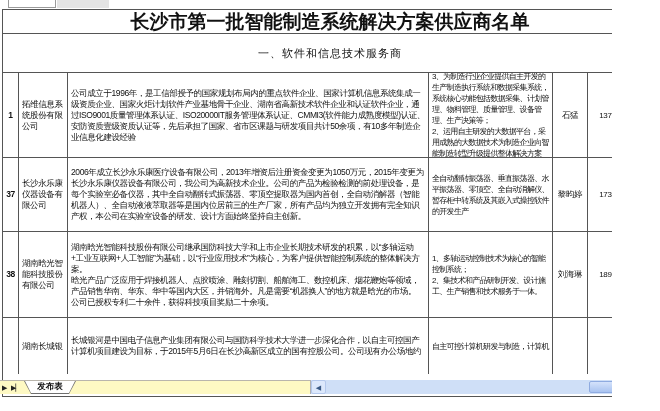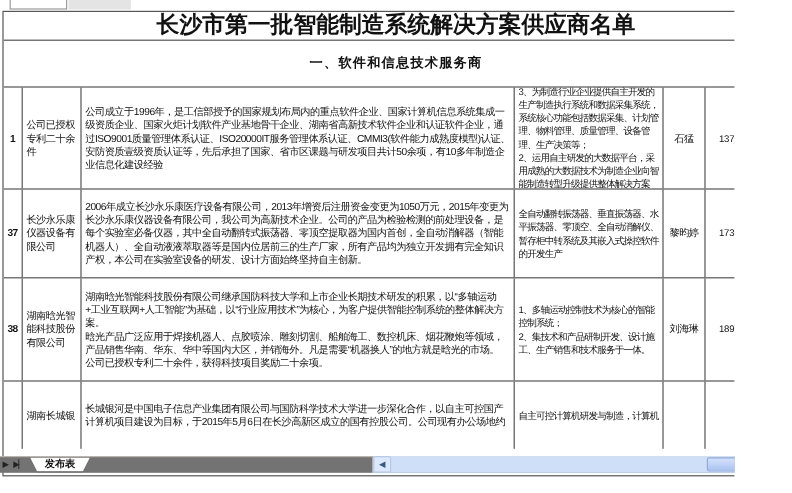--- a/index.html
+++ b/index.html
@@ -21,27 +21,27 @@
   .c-name{width:49px;}
   .c-prof{width:361px;}
   .c-core{width:124px;font-size:8px;letter-spacing:-0.7px;}
   .c-contact{width:35px;justify-content:center;text-align:center;padding:1px 1px;}
   .c-phone{width:69px;justify-content:center;text-align:center;font-size:8px;letter-spacing:-0.2px;}
   .row-title{height:24px;}
   .row-title .td{width:654px;justify-content:center;font-size:19px;font-weight:bold;letter-spacing:0;border-right:none;}
   .row-header{height:50px;}
   .row-header .td{justify-content:center;text-align:center;font-weight:bold;font-size:10.5px;letter-spacing:0;line-height:13px;}
   .row-section{height:39px;}
-  .row-section .td{width:654px;justify-content:center;font-weight:bold;font-size:11px;letter-spacing:1px;border-right:none;}
+  .row-section .td{width:654px;justify-content:center;font-weight:normal;font-size:11px;letter-spacing:1px;border-right:none;}
   .row-r1{height:85px;}
   .row-r37{height:74px;}
   .row-r38{height:86px;}
   .row-r39{min-height:56px;border-bottom:none;}
   
-  .bottom{position:absolute;left:0;top:380px;width:660px;height:14px;background:#737373;display:flex;}
+  .bottom{position:absolute;left:0;top:380px;width:660px;height:14px;background:#fef9c3;display:flex;}
   .tabzone{position:relative;width:310px;height:14px;border-top:1px solid #b9b5ac;box-sizing:border-box;}
   .navicon{position:absolute;top:2px;font-size:7px;line-height:9px;color:#222;letter-spacing:-1px;}
   .nav-next{left:2px;}
   .nav-last{left:11px;}
   .tab-outer{position:absolute;left:24px;top:0;width:52px;height:13px;background:#6f6f6f;
              clip-path:polygon(0 0,100% 0,calc(100% - 7px) 100%,7px 100%);}
   .tab-inner{position:absolute;left:1px;right:1px;top:0;bottom:1px;background:#ffffff;
              clip-path:polygon(0 0,100% 0,calc(100% - 6px) 100%,6px 100%);
              display:flex;align-items:center;justify-content:center;font-size:8.5px;font-weight:bold;letter-spacing:0;}
   .scrollzone{position:relative;width:350px;height:14px;background:#cfdff7;box-sizing:border-box;border-left:1px solid #b0b0b0;}
@@ -69,21 +69,21 @@
       <div class="td">长沙市第一批智能制造系统解决方案供应商名单</div>
     </div>
 
 
     <div class="tr row-section">
       <div class="td">一、软件和信息技术服务商</div>
     </div>
 
     <div class="tr row-r1">
       <div class="td c-no">1</div>
-      <div class="td c-name">公司已授权专利二十余件</div>
+      <div class="td c-name">拓维信息系统股份有限公司</div>
       <div class="td c-prof pre">公司成立于1996年，是工信部授予的国家规划布局内的重点软件企业、国家计算机信息系统集成一级资质企业、国家火炬计划软件产业基地骨干企业、湖南省高新技术软件企业和认证软件企业，通过ISO9001质量管理体系认证、ISO20000IT服务管理体系认证、CMMI3(软件能力成熟度模型)认证、安防资质壹级资质认证等，先后承担了国家、省市区课题与研发项目共计50余项，有10多年制造企业信息化建设经验</div>
       <div class="td c-core pre">3、为制造行业企业提供自主开发的生产制造执行系统和数据采集系统，系统核心功能包括数据采集、计划管理、物料管理、质量管理、设备管理、生产决策等；
 2、运用自主研发的大数据平台，采用成熟的大数据技术为制造企业向智能制造转型升级提供整体解决方案</div>
       <div class="td c-contact">石猛</div>
       <div class="td c-phone">13755055713</div>
     </div>
 
     <div class="tr row-r37">
       <div class="td c-no">37</div>
       <div class="td c-name">长沙永乐康仪器设备有限公司</div>

